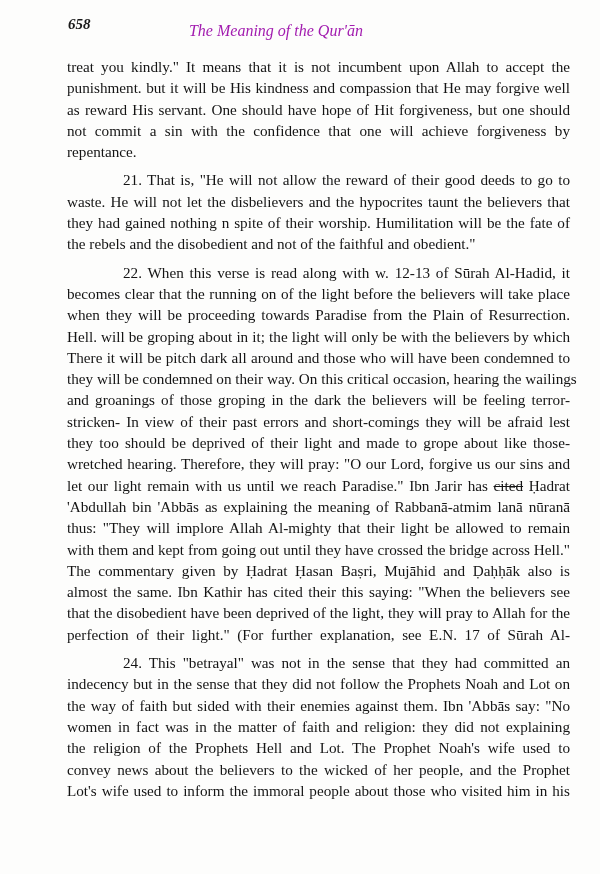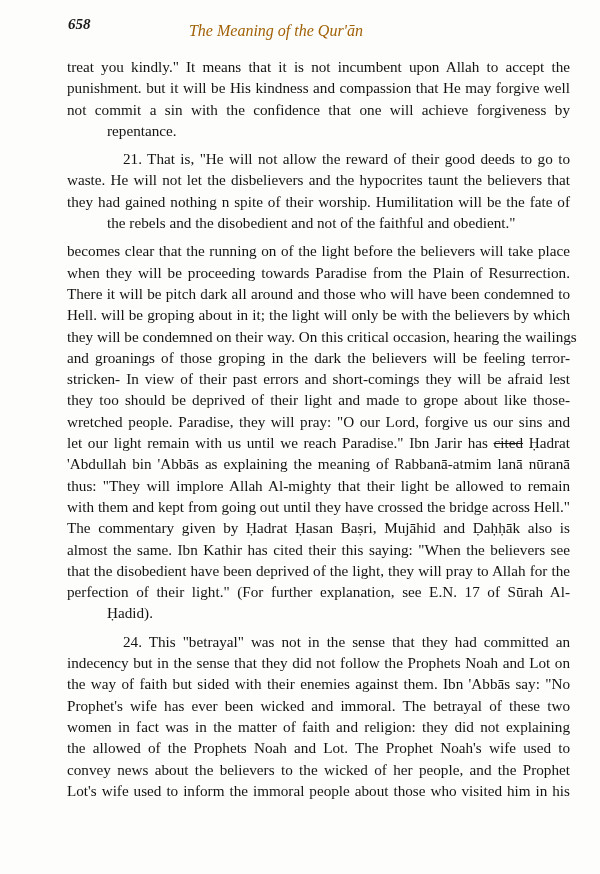--- a/index.html
+++ b/index.html
@@ -31,21 +31,21 @@
     font-style: italic;
   }
   .running-head {
     position: absolute;
     left: 0;
     width: 522px;
     top: 22px;
     text-align: center;
     font-size: 16px;
     font-style: italic;
-    color: #a16207;
+    color: #a21caf;
     padding-left: 30px;
     box-sizing: border-box;
   }
   .body-text {
     position: absolute;
     left: 67px;
     top: 56px;
     width: 503px;
     font-size: 15.2px;
     line-height: 21.3px;
@@ -55,72 +55,71 @@
   }
   .line {
     display: block;
     text-align: justify;
     text-align-last: justify;
     white-space: nowrap;
     height: 21.3px;
   }
   .line.last {
     text-align-last: left;
-    margin-left: 40px;
   }
   .line.indent {
     padding-left: 56px;
   }
   .ital { }
   .strike { text-decoration: line-through; }
 </style>
 </head>
 <body>
 
 <div class="page">
   <div class="page-number">658</div>
   <div class="running-head">The Meaning of the Qur'ān</div>
 
   <div class="body-text">
     <div class="para">
         <span class="line">treat you kindly." It means that it is not incumbent upon Allah to accept the</span>
         <span class="line">punishment. but it will be His kindness and compassion that He may forgive well</span>
+        <span class="line">as reward His servant. One should have hope of Hit forgiveness, but one should</span>
         <span class="line">not commit a sin with the confidence that one will achieve forgiveness by</span>
         <span class="line last">repentance.</span>
       </div>
     <div class="para">
         <span class="line indent">21. That is, "He will not allow the reward of their good deeds to go to</span>
         <span class="line">waste. He will not let the disbelievers and the hypocrites taunt the believers that</span>
         <span class="line">they had gained nothing n spite of their worship. Humilitation will be the fate of</span>
         <span class="line last">the rebels and the disobedient and not of the faithful and obedient."</span>
       </div>
     <div class="para">
+        <span class="line indent">22. When this verse is read along with w. 12-13 of Sūrah Al-Hadid, it</span>
         <span class="line">becomes clear that the running on of the light before the believers will take place</span>
         <span class="line">when they will be proceeding towards Paradise from the Plain of Resurrection.</span>
+        <span class="line">Hell. will be groping about in it; the light will only be with the believers by which</span>
         <span class="line">There it will be pitch dark all around and those who will have been condemned to</span>
-        <span class="line">Hell. will be groping about in it; the light will only be with the believers by which</span>
         <span class="line">they will be condemned on their way. On this critical occasion, hearing the wailings</span>
         <span class="line">and groanings of those groping in the dark the believers will be feeling terror-</span>
         <span class="line">stricken- In view of their past errors and short-comings they will be afraid lest</span>
         <span class="line">they too should be deprived of their light and made to grope about like those-</span>
-        <span class="line">wretched people. Paradise, they will pray: "O our Lord, forgive us our sins and</span>
+        <span class="line">wretched hearing. Therefore, they will pray: "O our Lord, forgive us our sins and</span>
         <span class="line">let our light remain with us until we reach Paradise." Ibn Jarir has <span class="strike">cited</span> Ḥadrat</span>
         <span class="line">'Abdullah bin 'Abbās as explaining the meaning of <span class="ital">Rabbanā-atmim lanā nūranā</span></span>
         <span class="line">thus: "They will implore Allah Al-mighty that their light be allowed to remain</span>
         <span class="line">with them and kept from going out until they have crossed the bridge across Hell."</span>
         <span class="line">The commentary given by Ḥadrat Ḥasan Baṣri, Mujāhid and Ḍaḥḥāk also is</span>
         <span class="line">almost the same. Ibn Kathir has cited their this saying: "When the believers see</span>
         <span class="line">that the disobedient have been deprived of the light, they will pray to Allah for the</span>
         <span class="line">perfection of their light." (For further explanation, see E.N. 17 of Sūrah Al-</span>
-        <span class="line last">Ḥadid).</span>
       </div>
     <div class="para">
         <span class="line indent">24. This "betrayal" was not in the sense that they had committed an</span>
         <span class="line">indecency but in the sense that they did not follow the Prophets Noah and Lot on</span>
         <span class="line">the way of faith but sided with their enemies against them. Ibn 'Abbās say: "No</span>
-        <span class="line">Prophet's wife has ever been wicked and immoral. The betrayal of these two</span>
         <span class="line">women in fact was in the matter of faith and religion: they did not explaining</span>
-        <span class="line">the allowed of the Prophets Noah and Lot. The Prophet Noah's wife used to</span>
+        <span class="line">the religion of the Prophets Hell and Lot. The Prophet Noah's wife used to</span>
         <span class="line">convey news about the believers to the wicked of her people, and the Prophet</span>
         <span class="line">Lot's wife used to inform the immoral people about those who visited him in his</span>
       </div>
   </div>
 </div>
 
 </body></html>

